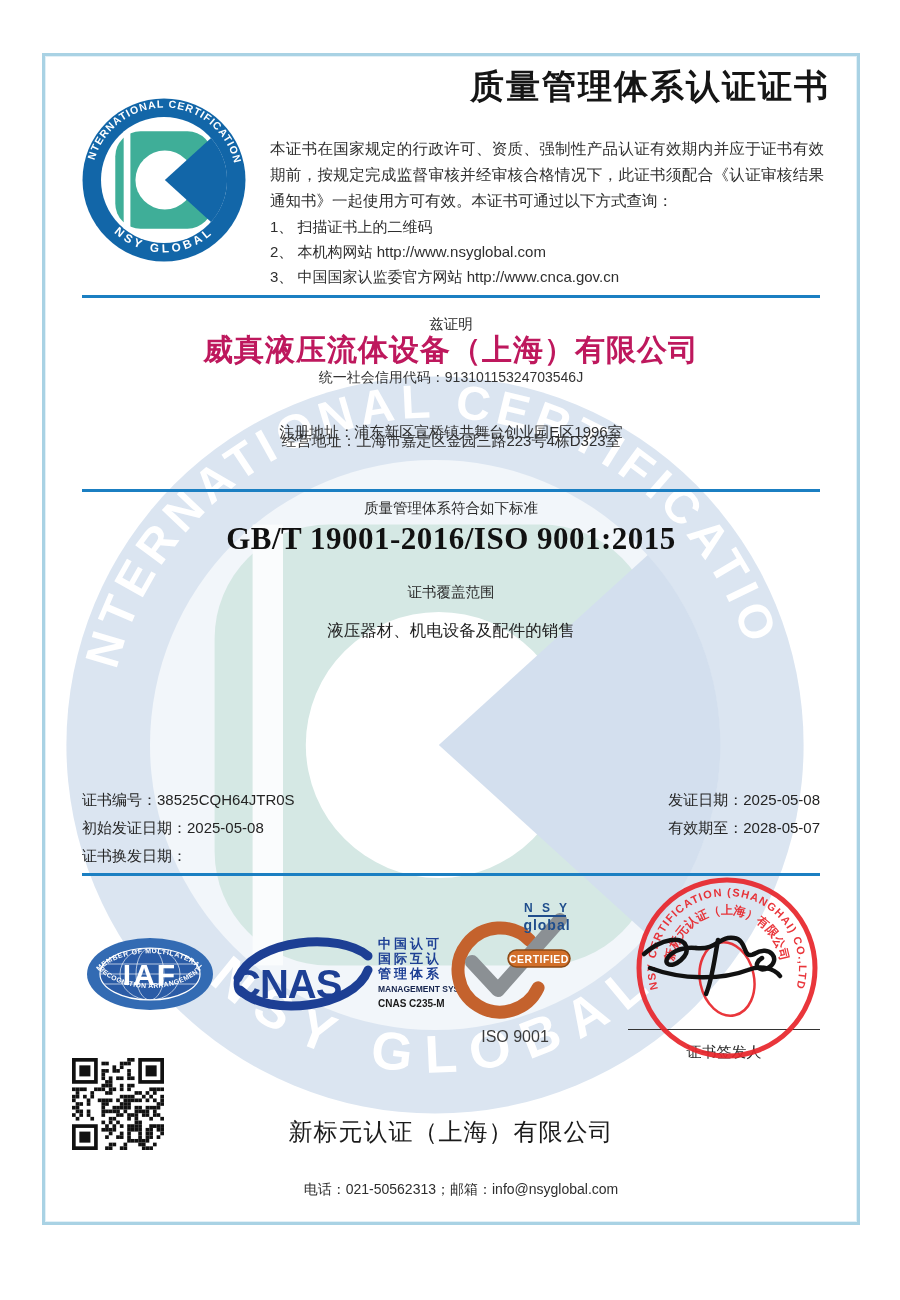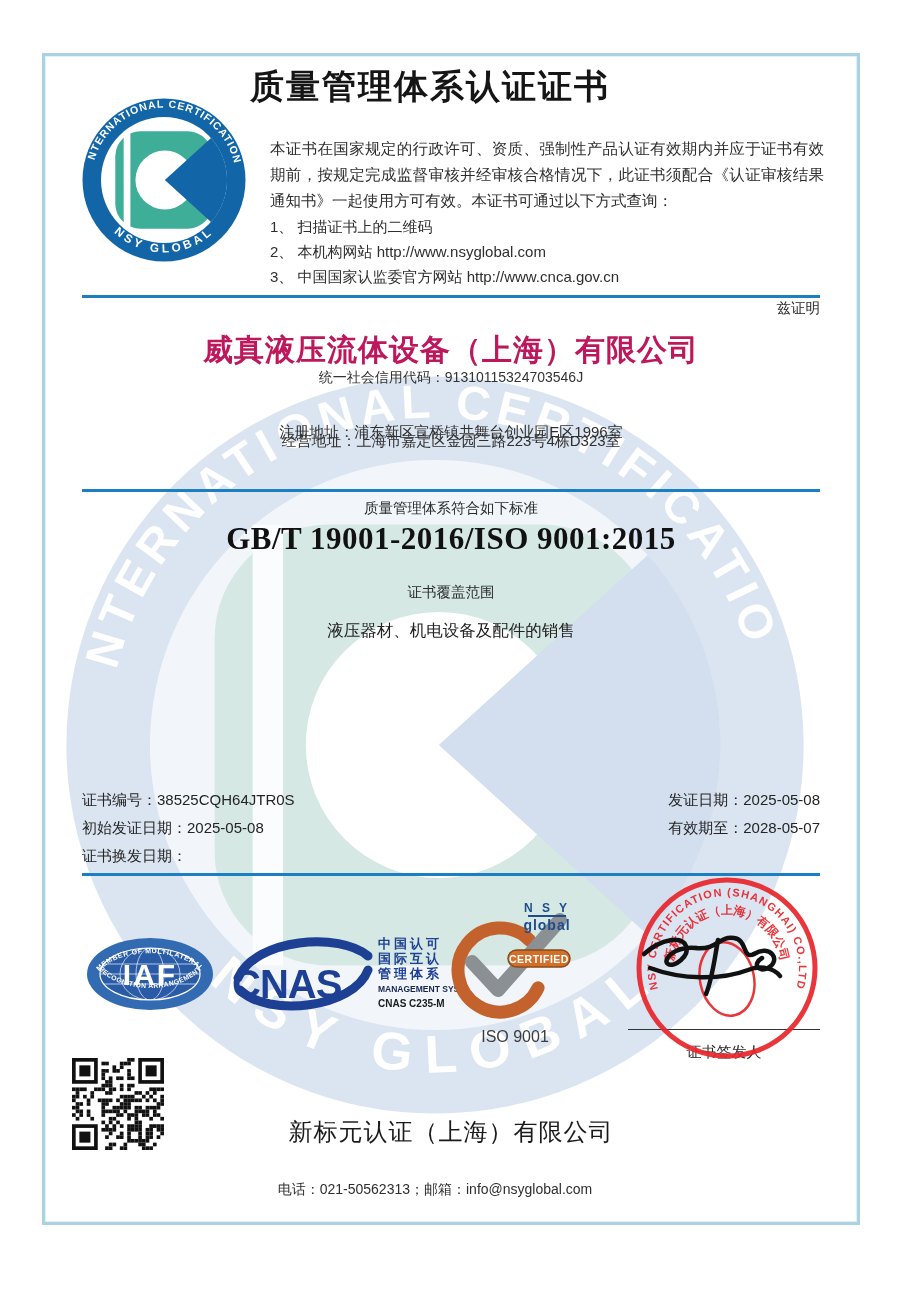--- a/index.html
+++ b/index.html
@@ -3,41 +3,41 @@
 <meta charset="utf-8">
 <style>
   html,body{margin:0;padding:0;background:#fff;}
   .page{position:relative;width:900px;height:1300px;background:#fff;overflow:hidden;
         font-family:"Liberation Sans","DejaVu Sans",sans-serif;color:#222;}
   .frame{position:absolute;left:42px;top:53px;width:812px;height:1166px;
          border:3px solid #a9d2e4;box-shadow:inset 0 0 0 1px #e2f0f7;z-index:3;pointer-events:none;}
   .abs{position:absolute;}
   .z1{z-index:1;}
   .wm{position:absolute;left:55px;top:365px;width:760px;height:760px;z-index:0;}
-  .title{left:250px;top:64px;width:580px;text-align:left;font-size:34px;font-weight:600;color:#151515;letter-spacing:2px;}
+  .title{left:250px;top:64px;width:580px;text-align:right;font-size:34px;font-weight:600;color:#151515;letter-spacing:2px;}
   .intro{left:270px;top:136px;width:554px;font-size:15.5px;line-height:26px;color:#2e2e2e;text-align:justify;}
   .methods{left:270px;top:214px;width:554px;font-size:15px;color:#2e2e2e;}
   .methods div{line-height:25px;}
   .divider{left:82px;width:738px;height:3px;background:#1b7fc2;}
   .cline{left:82px;width:738px;text-align:center;}
   .heading-sm{font-size:14.5px;color:#2b2b2b;}
   .company{font-size:30px;font-weight:700;color:#be185d;letter-spacing:1px;}
   .credit{font-size:14px;color:#333;}
   .addr{font-size:15px;color:#2e2e2e;}
   .stdcode{font-size:31px;font-weight:700;color:#111;letter-spacing:.5px;font-family:Liberation Serif, serif;}
   .scope{font-size:16.5px;color:#222;}
   .meta{font-size:15px;color:#242424;}
   .meta div{line-height:28px;}
   .meta-right{text-align:right;}
   .iso-label{left:448px;top:1028px;width:134px;text-align:center;font-size:16px;color:#3c3c3c;}
   .sign-line{left:628px;top:1029px;width:192px;height:1px;background:#333;}
   .signer{left:628px;top:1043px;width:192px;text-align:center;font-size:15px;color:#2b2b2b;}
   .issuer-name{left:82px;top:1116px;width:738px;text-align:center;font-size:24px;font-weight:500;color:#1a1a1a;letter-spacing:1px;}
   .issuer-addr{left:82px;top:1158px;width:738px;text-align:center;font-size:14px;color:#2e2e2e;}
-  .issuer-contact{left:66px;top:1181px;width:738px;text-align:center;font-size:14px;color:#2e2e2e;}
+  .issuer-contact{left:92px;top:1181px;width:738px;text-align:center;font-size:14px;color:#2e2e2e;}
 </style>
 </head>
 <body>
 
 <div class="page">
 
   <svg class="wm" viewBox="0 0 200 200" aria-hidden="true">
     <defs>
       <path id="wm-arc-top" d="M16.9,77.7 A86,86 0 0 1 183.1,77.7" fill="none"></path>
       <path id="wm-arc-bottom" d="M16.9,122.3 A86,86 0 0 0 183.1,122.3" fill="none"></path>
@@ -82,21 +82,21 @@
   <div class="abs z1 intro">本证书在国家规定的行政许可、资质、强制性产品认证有效期内并应于证书有效期前，按规定完成监督审核并经审核合格情况下，此证书须配合《认证审核结果通知书》一起使用方可有效。本证书可通过以下方式查询：</div>
 
   <div class="abs z1 methods">
     <div>1、 扫描证书上的二维码</div>
     <div>2、 本机构网站 http://www.nsyglobal.com</div>
     <div>3、 中国国家认监委官方网站 http://www.cnca.gov.cn</div>
   </div>
 
   <div class="abs z1 divider" style="top:295px;"></div>
 
-  <div class="abs z1 cline heading-sm" style="top:299px;text-align:right;">兹证明</div>
+  <div class="abs z1 cline heading-sm" style="top:315px;">兹证明</div>
   <div class="abs z1 cline company" style="top:330px;">威真液压流体设备（上海）有限公司</div>
   <div class="abs z1 cline credit" style="top:369px;">统一社会信用代码：91310115324703546J</div>
   <div class="abs z1 cline addr" style="top:407px;margin-top:16px;">注册地址：浦东新区宣桥镇共舞台创业园E区1996室</div>
   <div class="abs z1 cline addr" style="top:432px;">经营地址：上海市嘉定区金园三路223号4栋D323室</div>
 
   <div class="abs z1 divider" style="top:489px;"></div>
 
   <div class="abs z1 cline heading-sm" style="top:499px;">质量管理体系符合如下标准</div>
   <div class="abs z1 cline stdcode" style="top:521px;">GB/T 19001-2016/ISO 9001:2015</div>
   <div class="abs z1 cline heading-sm" style="top:583px;">证书覆盖范围</div>

